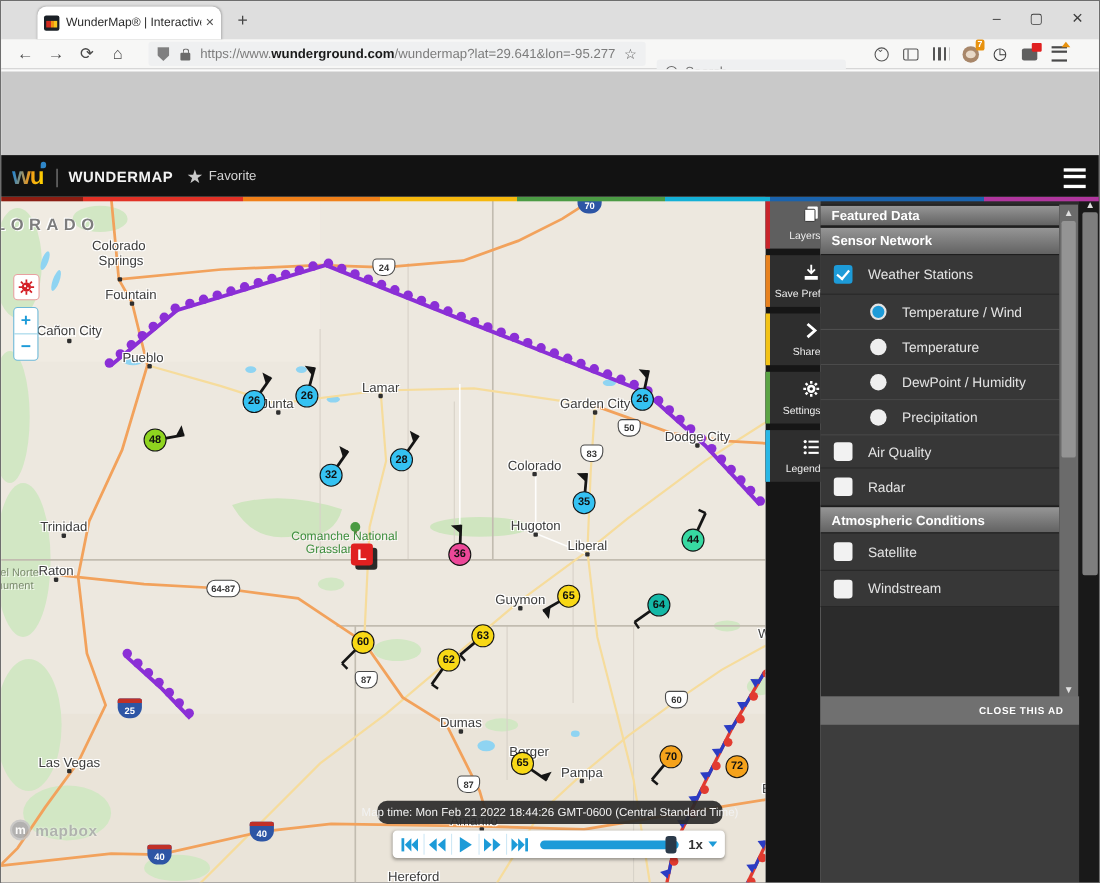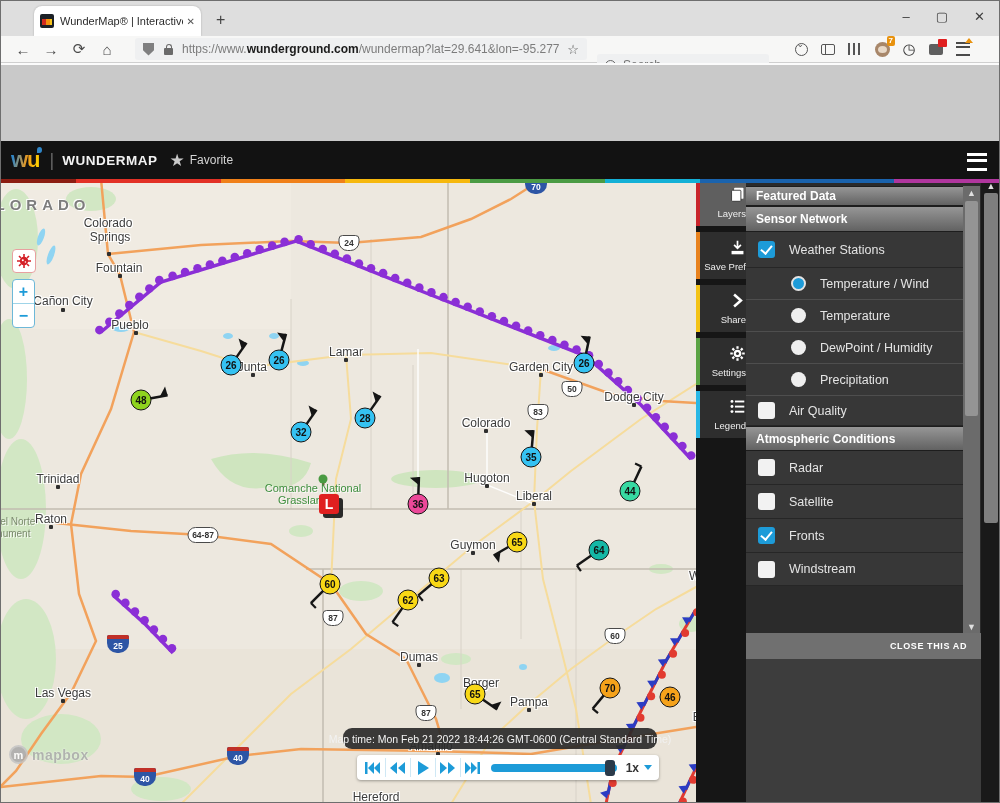--- a/index.html
+++ b/index.html
@@ -499,21 +499,21 @@
         <div class="station" style="left: 530px; top: 278px; background: rgb(53, 194, 242);">35</div>
         <div class="station" style="left: 417px; top: 325px; background: #ec4899;">36</div>
         <div class="station" style="left: 629px; top: 312px; background: rgb(55, 217, 162);">44</div>
         <div class="station" style="left: 516px; top: 363px; background: rgb(248, 216, 22);">65</div>
         <div class="station" style="left: 598px; top: 371px; background: #14b8a6;">64</div>
         <div class="station" style="left: 329px; top: 405px; background: rgb(248, 216, 22);">60</div>
         <div class="station" style="left: 438px; top: 399px; background: rgb(248, 216, 22);">63</div>
         <div class="station" style="left: 407px; top: 421px; background: rgb(248, 216, 22);">62</div>
         <div class="station" style="left: 474px; top: 515px; background: rgb(248, 216, 22);">65</div>
         <div class="station" style="left: 609px; top: 509px; background: rgb(245, 162, 27);">70</div>
-        <div class="station" style="left: 669px; top: 518px; background: rgb(245, 162, 27);">46</div>
+        <div class="station" style="left: 669px; top: 518px; background: rgb(245, 162, 27);">72</div>
         <div class="lmark" style="left: 328px; top: 325px;">L</div>
       </div>
 
     <div class="statelabel" id="statelabel" style="left: -38px; top: 17px;">COLORADO</div>
     <div class="gearbtn">
       <svg width="16" height="16" viewBox="0 0 16 16">
         <g stroke="#d42027" stroke-width="1.6">
             <path d="M8 1v3M8 12v3M1 8h3M12 8h3M3 3l2 2M11 11l2 2M13 3l-2 2M5 11l-2 2"></path>
           </g>
         <circle cx="8" cy="8" r="4.2" fill="#d42027"></circle>
@@ -645,37 +645,31 @@
         <div class="prow item radio" style="height: 32px;">
           <div class="rdot"></div>
           <div class="plabel">Precipitation</div>
         </div>
         <div class="prow item" style="height: 30px;">
           <div class="cbox"></div>
           <div>
             <div class="plabel">Air Quality</div>
           </div>
         </div>
+        <div class="prow item" style="height: 34px;">
+          <div class="cbox"></div>
+          <div>
+            <div class="plabel">Radar</div>
+          </div>
+        </div>
         <div class="prow header" style="height: 25px;">Atmospheric Conditions</div>
         <div class="prow item" style="height: 34px;">
           <div class="cbox"></div>
           <div>
-            <div class="plabel">Radar</div>
-          </div>
-        </div>
-        <div class="prow item" style="height: 34px;">
-          <div class="cbox"></div>
-          <div>
             <div class="plabel">Satellite</div>
-          </div>
-        </div>
-        <div class="prow item" style="height: 34px;">
-          <div class="cbox checked"></div>
-          <div>
-            <div class="plabel">Fronts</div>
           </div>
         </div>
         <div class="prow item" style="height: 33px;">
           <div class="cbox"></div>
           <div>
             <div class="plabel">Windstream</div>
           </div>
         </div>
       </div>
     <div class="pscroll">

